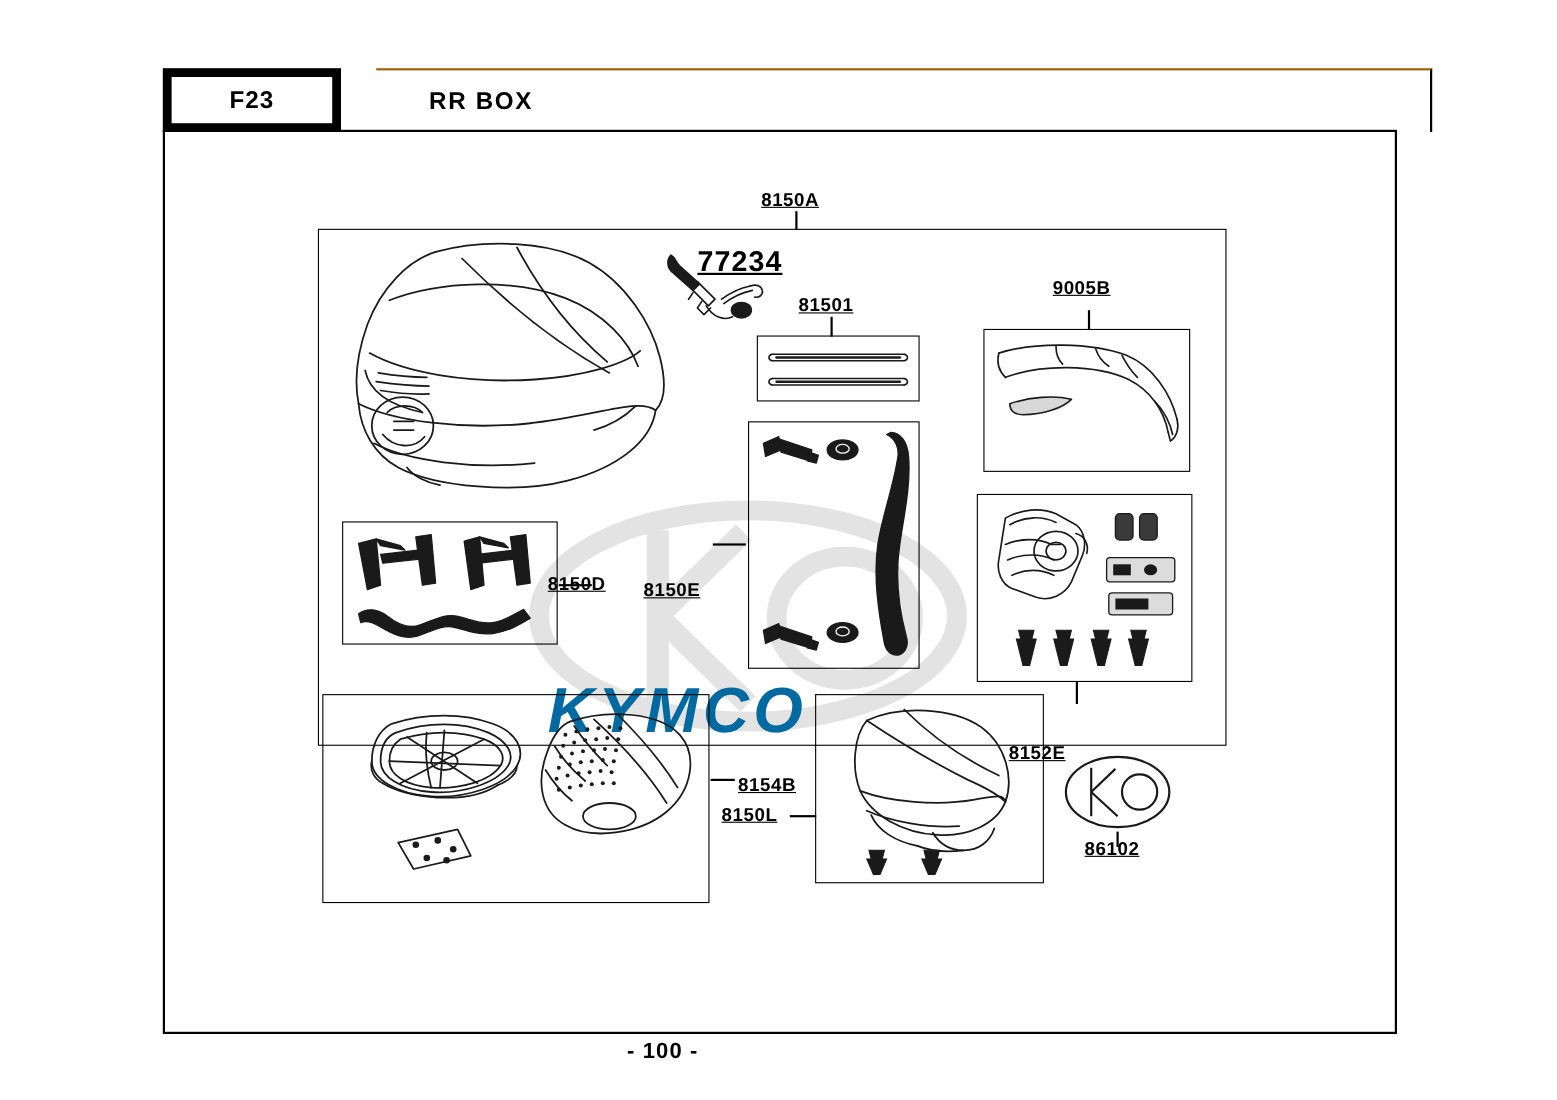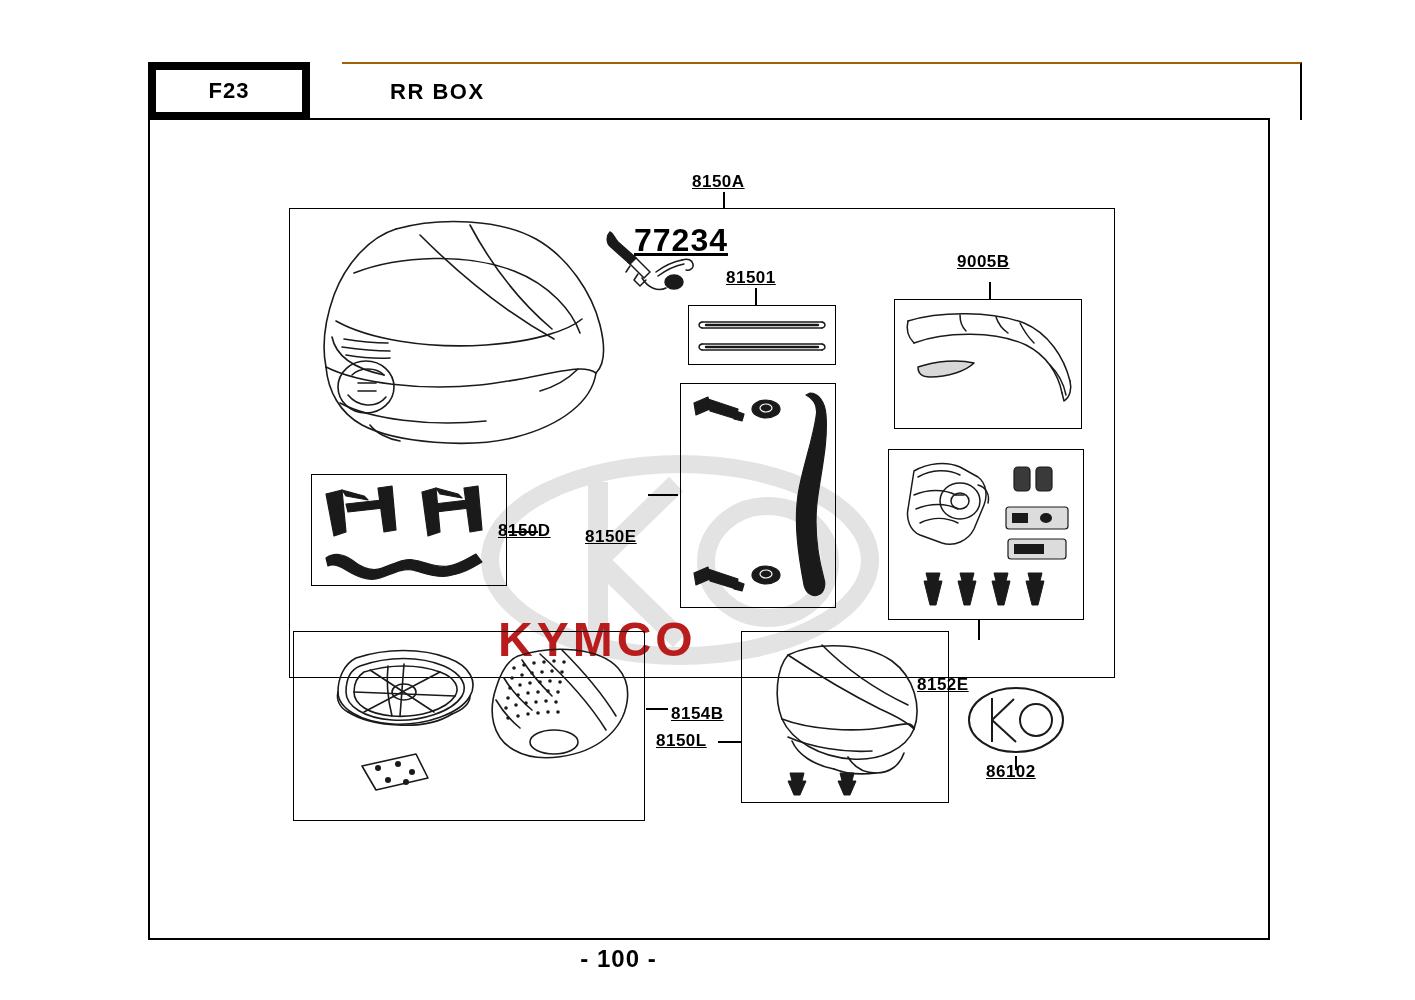--- a/index.html
+++ b/index.html
@@ -63,71 +63,72 @@
     align-items: center;
     padding-left: 48px;
     font-size: 22px;
     font-weight: bold;
     letter-spacing: 1.5px;
     margin-left: 32px;
   }
 
   .page-number {
     position: absolute;
-    left: 16px;
+    left: 0;
     top: 945px;
     width: 1205px;
     text-align: center;
-    font-size: 24px;
+    font-size: 20px;
     font-weight: bold;
     letter-spacing: 1px;
   }
 
   
   .watermark {
     position: absolute;
     left: 480px;
     top: 450px;
     width: 400px;
     height: 240px;
     pointer-events: none;
     opacity: 1;
   }
   .watermark svg { display: block; }
   .wm-text {
     position: absolute;
     left: 498px;
     top: 612px;
-    font-size: 48px;
-    font-weight: bold;
-    color: #b91c1c;
+    font-size: 58px;
+    font-weight: bold;
+    color: #0369a1;
     letter-spacing: 4px;
     font-family: "Liberation Sans", sans-serif;
     pointer-events: none;
+    font-style: italic;
   }
 
   
   .box {
     position: absolute;
     border: 1.5px solid #000;
     box-sizing: border-box;
     background: transparent;
   }
   .box-thin { border-width: 1px; }
 
   .label {
     position: absolute;
     font-size: 17px;
     font-weight: bold;
     letter-spacing: 0.5px;
     white-space: nowrap;
     text-decoration: underline;
   }
   .label-77234 {
-    font-size: 32px;
+    font-size: 26px;
     font-weight: bold;
     letter-spacing: 1px;
   }
 
   .leader {
     position: absolute;
     background: #000;
   }
   .leader-h { height: 1.5px; }
   .leader-v { width: 1.5px; }

